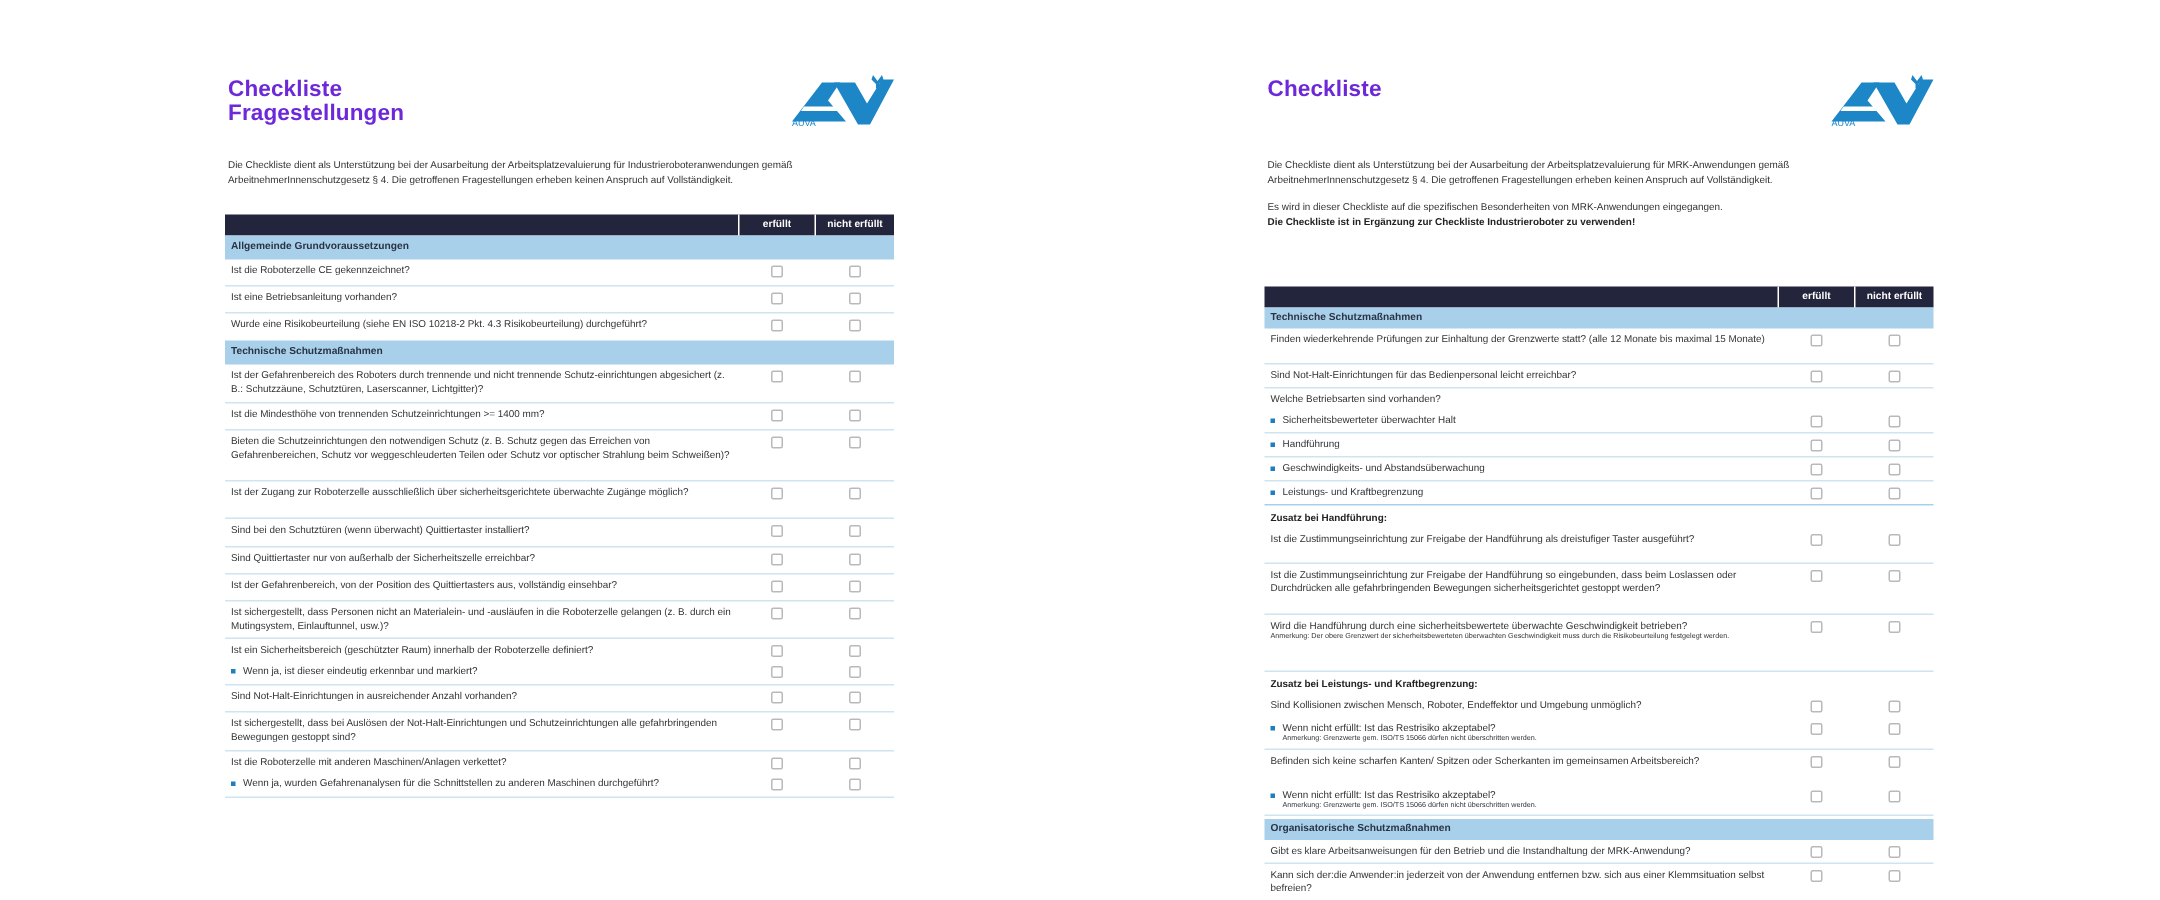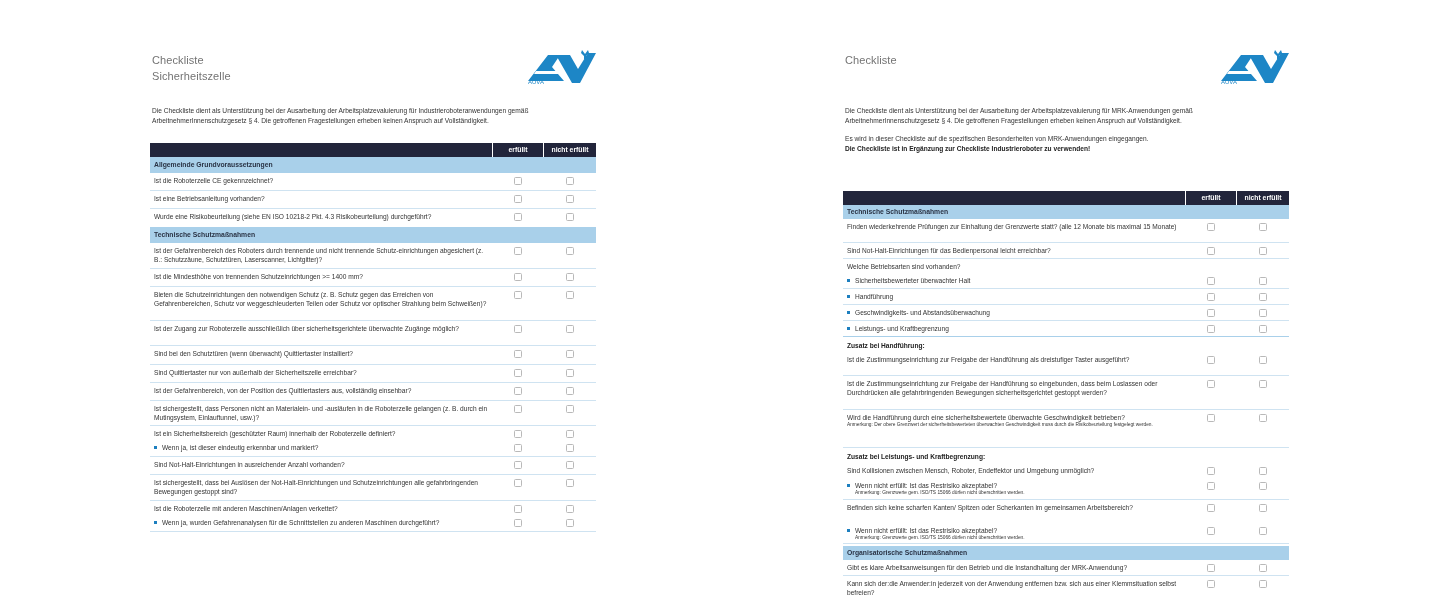--- a/index.html
+++ b/index.html
@@ -3,21 +3,21 @@
 <meta charset="utf-8">
 <style>
   * { box-sizing: border-box; margin: 0; padding: 0; }
   html, body { width: 1440px; height: 600px; overflow: hidden; background: #ffffff; }
   body { font-family: "Liberation Sans", "DejaVu Sans", sans-serif; color: #2b2b2b; position: relative; }
 
   .page { position: absolute; top: 0; width: 446px; }
   .page.left { left: 150px; }
   .page.right { left: 843px; }
 
-  .title { position: absolute; top: 52px; left: 2px; color: #737373; font-weight: normal; font-size: 11px; line-height: 16px; letter-spacing: 0.1px; }
+  .title { position: absolute; top: 52px; left: 2px; color: #6d28d9; font-weight: bold; font-size: 15px; line-height: 16px; letter-spacing: 0.1px; }
   .logo { position: absolute; top: 49px; left: 376px; width: 70px; height: 36px; }
 
   .intro { position: absolute; left: 2px; font-size: 6.6px; line-height: 9.5px; color: #333; width: 440px; }
   .intro p { margin-bottom: 9px; }
   .intro p.bold { font-weight: bold; color: #222; }
 
   .table { position: absolute; left: 0; width: 446px; }
   .thead { height: 14px; background: #22253b; display: flex; }
   .thead .q { flex: 1; }
   .thead .c { width: 51px; color: #fff; font-size: 6.8px; font-weight: bold; text-align: center; line-height: 14px; border-left: 1.5px solid #fff; }
@@ -35,21 +35,21 @@
   .row .cb { width: 51px; display: flex; justify-content: center; padding-top: 4px; }
   .row .cb.nf { width: 53px; }
   .box { width: 8px; height: 8px; border: 1px solid #b9b9b9; border-radius: 1.5px; background: #fff; display: block; }
 </style>
 </head>
 <body>
 
 <div class="page left">
   <div class="title">
     <div>Checkliste</div>
-    <div>Sicherheitszelle</div>
+    <div>Fragestellungen</div>
   </div>
   <svg class="logo" viewBox="0 0 70 36">
     <path d="M2 32 L22 6 L34 6 L26 18 L38 32 Z" fill="#1d86c6"></path>
     <path d="M30 6 L44 6 L52 20 L62 4 L70 4 L54 34 L46 34 Z" fill="#1d86c6"></path>
     <path d="M10 22 L36 22 L34 25 L8 25 Z" fill="#ffffff"></path>
     <path d="M56 1 l3 4 l3 -4 l1 3 l-3 3 l0 3 l-2 0 l0 -3 l-3 -3 Z" fill="#1d86c6"></path>
     <text x="2" y="35" font-size="6" fill="#1d86c6" font-family="Liberation Sans, sans-serif">AUVA</text>
   </svg>
 
   <div class="intro" style="top:106px;">

